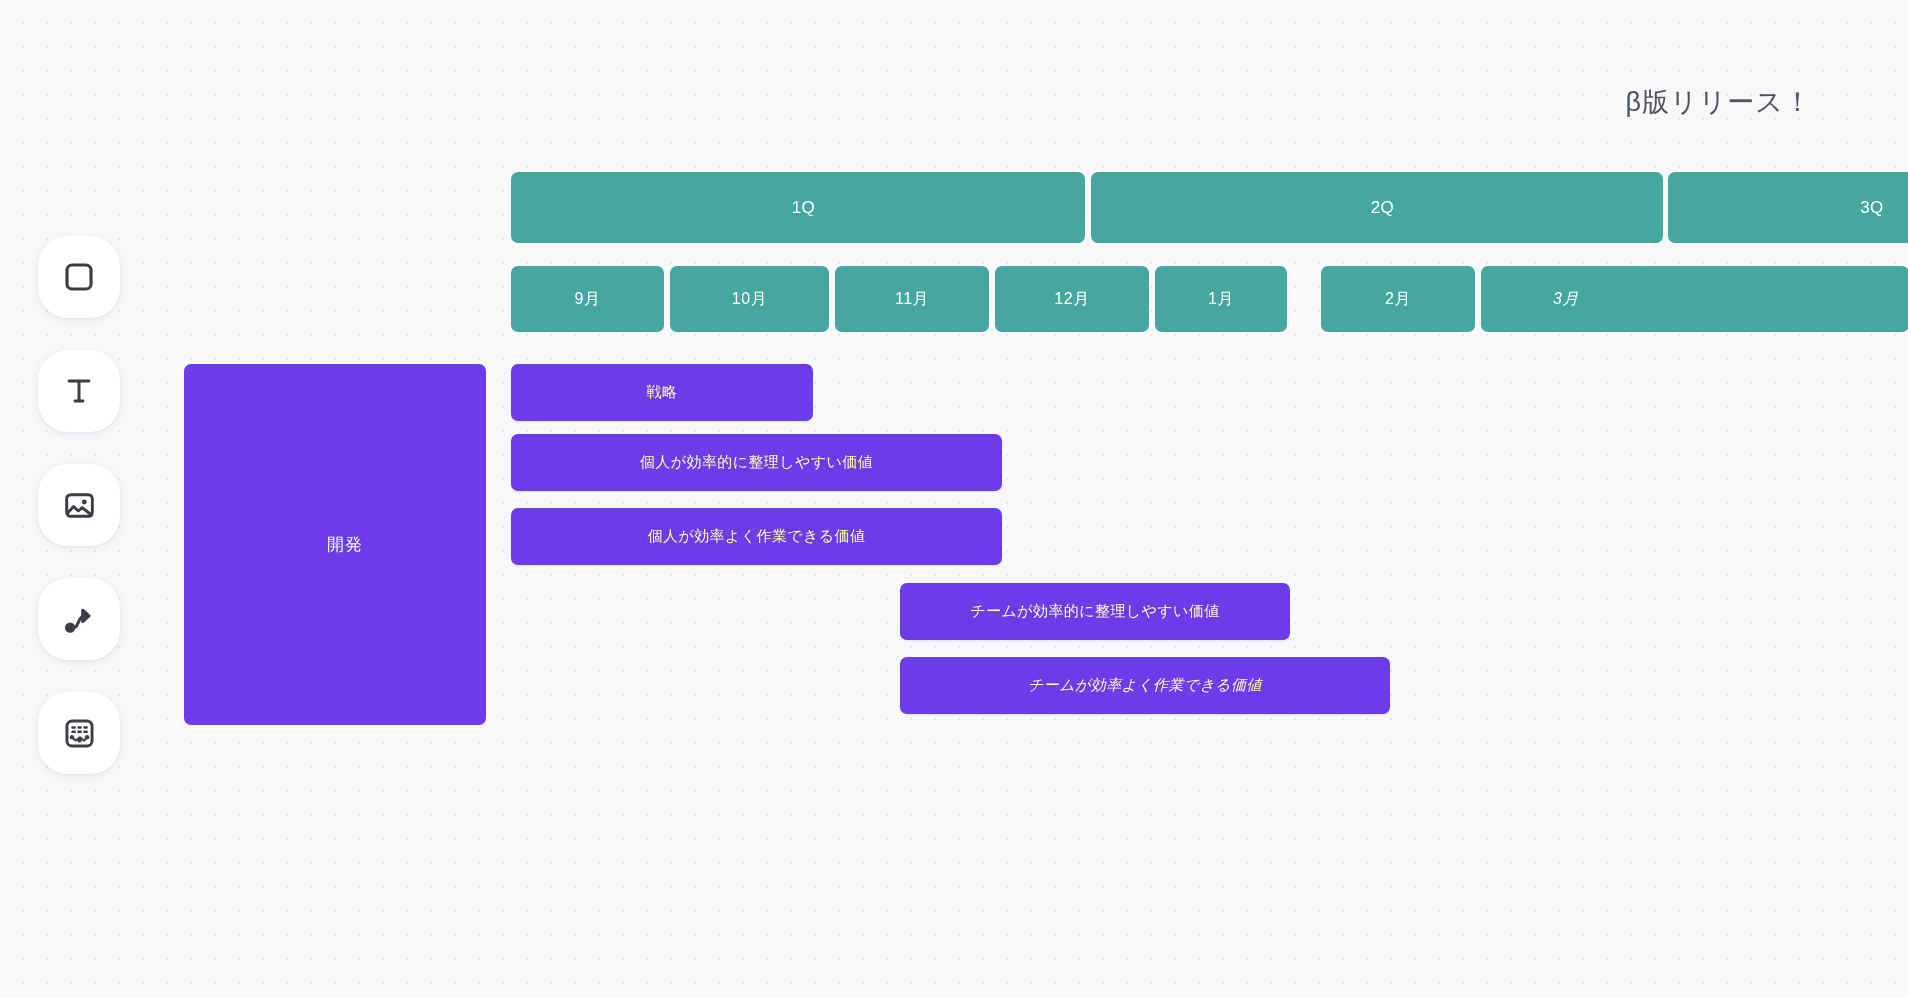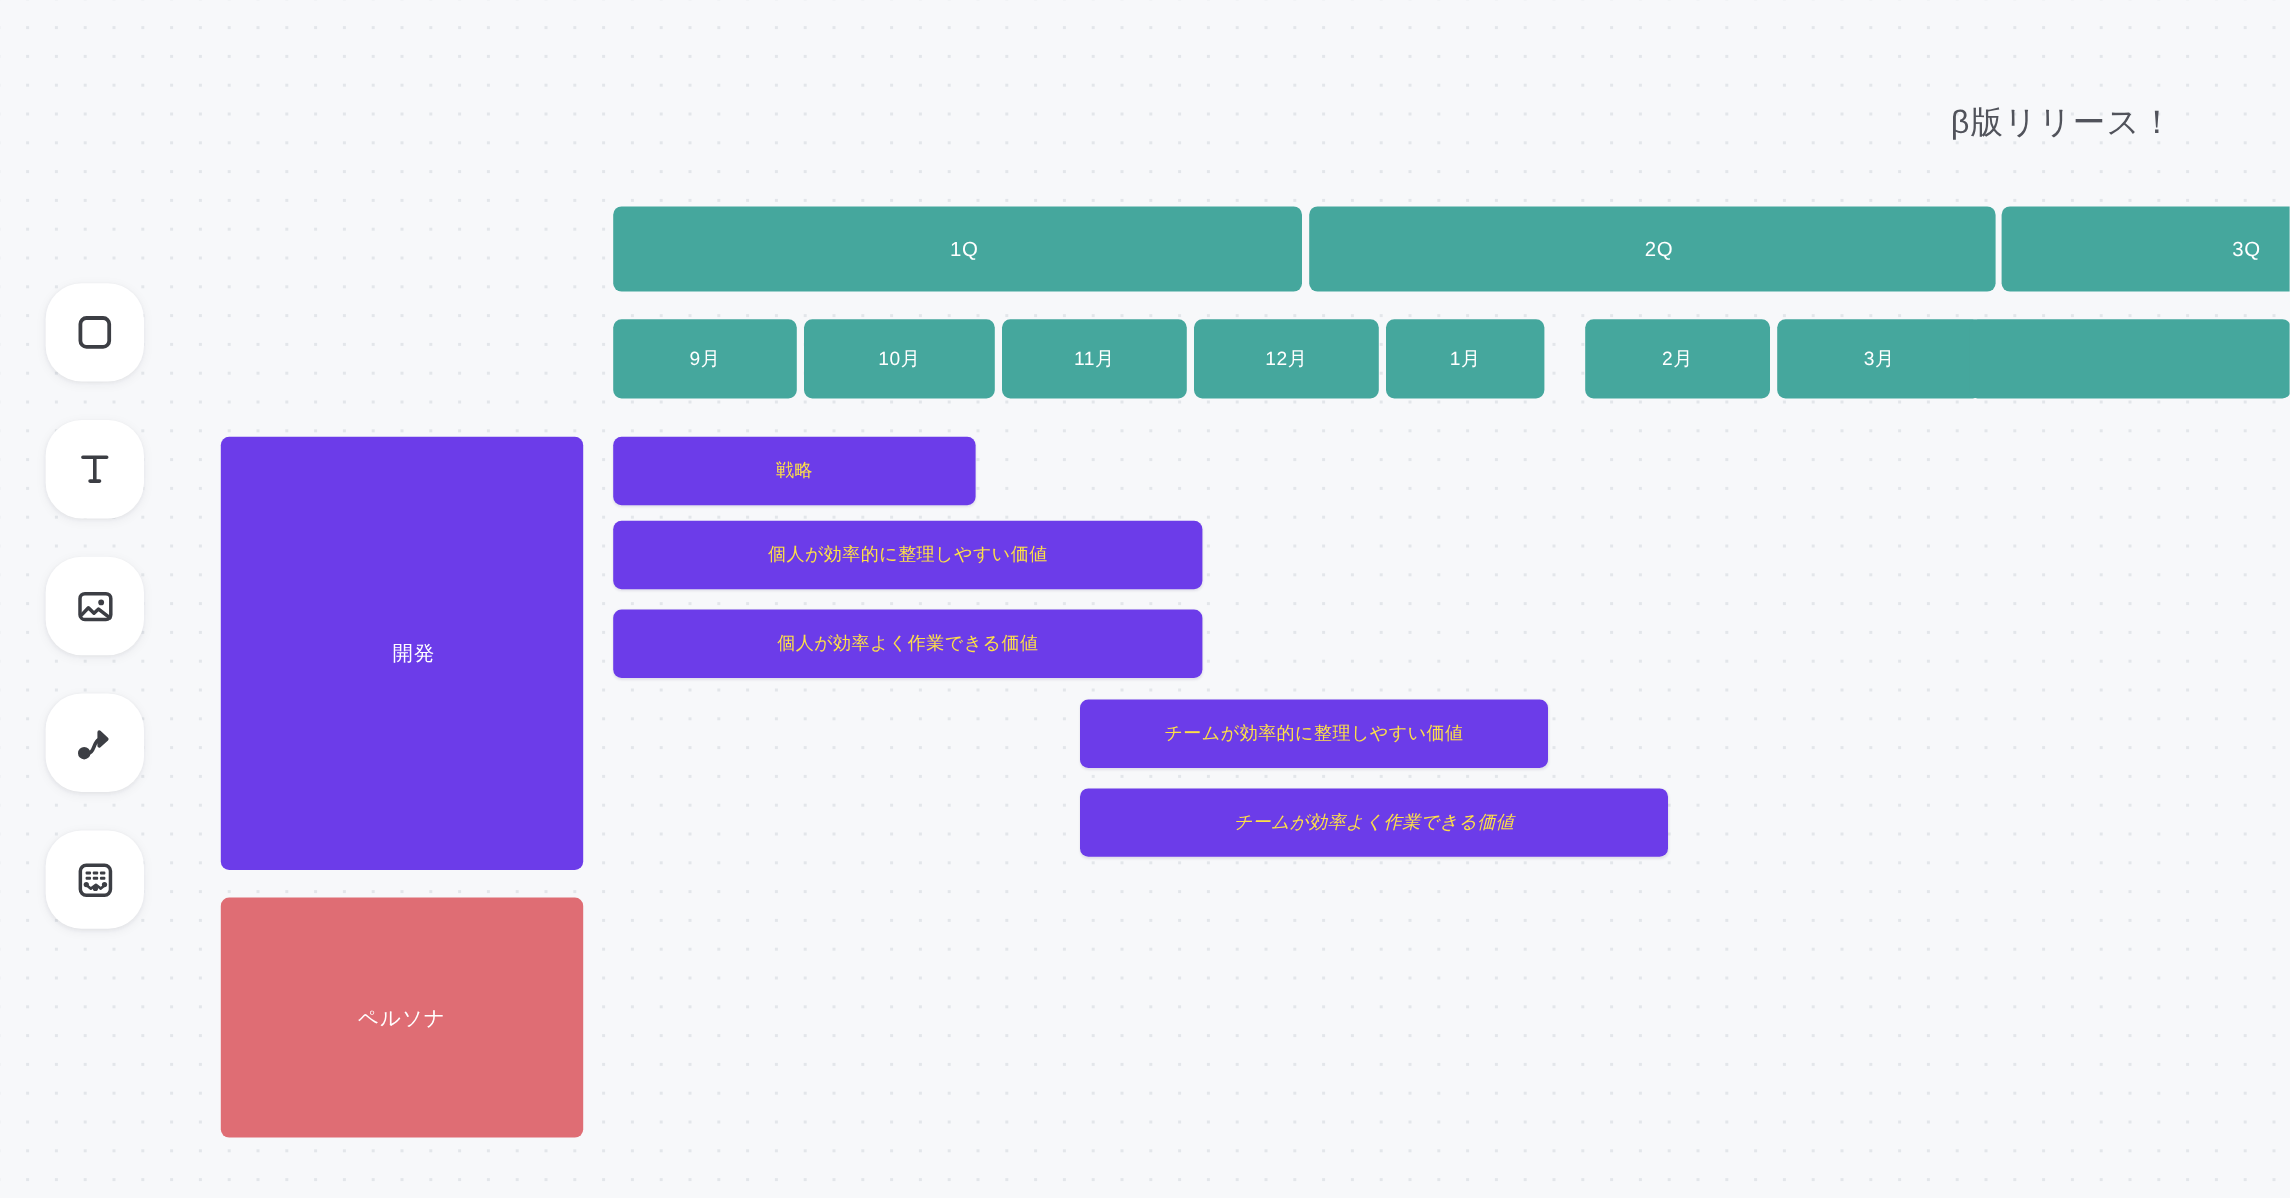--- a/index.html
+++ b/index.html
@@ -99,21 +99,21 @@
     left: 184px; top: 748px;
     width: 302px; height: 200px;
     background: #df6d74;
   }
 
   
   .task-bar {
     position: absolute;
     background: #6c3ce9;
     border-radius: 7px;
-    color: #fde047;
+    color: #fef9c3;
     font-size: 15px;
     display: flex;
     align-items: center;
     justify-content: center;
     letter-spacing: 0.4px;
     cursor: pointer;
     user-select: none;
     box-shadow: 0 1px 2px rgba(40,20,90,0.10);
   }
 
@@ -230,27 +230,26 @@
       <div class="q-cell" style="position: absolute; left: 1157px; width: 397px;">3Q</div>
     </div>
 
   <div class="tl-row" id="month-row" style="position: absolute;">
       <div class="m-cell" style="position: absolute; left: 0px; width: 153px;">9月</div>
       <div class="m-cell" style="position: absolute; left: 159px; width: 159px;">10月</div>
       <div class="m-cell" style="position: absolute; left: 324px; width: 154px;">11月</div>
       <div class="m-cell" style="position: absolute; left: 484px; width: 154px;">12月</div>
       <div class="m-cell" style="position: absolute; left: 644px; width: 132px;">1月</div>
       <div class="m-cell" style="position: absolute; left: 810px; width: 154px;">2月</div>
-      <div class="m-cell" style="position: absolute; left: 970px; width: 170px;">3月</div>
+      <div class="m-cell" style="position: absolute; left: 970px; width: 170px; font-style: italic;">3月</div>
       <div class="m-cell" style="position: absolute; left: 1130px; width: 268px;"></div>
     </div>
 
   <div class="lane-block" id="lane-dev">開発</div>
 
-  <div class="lane-block" id="lane-persona">ペルソナ</div>
 
   <div id="task-layer">
       <div class="task-bar" style="left: 511px; top: 364px; width: 302px; height: 57px;">戦略</div>
       <div class="task-bar" style="left: 511px; top: 434px; width: 491px; height: 57px;">個人が効率的に整理しやすい価値</div>
       <div class="task-bar" style="left: 511px; top: 508px; width: 491px; height: 57px;">個人が効率よく作業できる価値</div>
       <div class="task-bar" style="left: 900px; top: 583px; width: 390px; height: 57px;">チームが効率的に整理しやすい価値</div>
       <div class="task-bar" style="left: 900px; top: 657px; width: 490px; height: 57px; font-style: italic;">チームが効率よく作業できる価値</div>
     </div>
 
 

